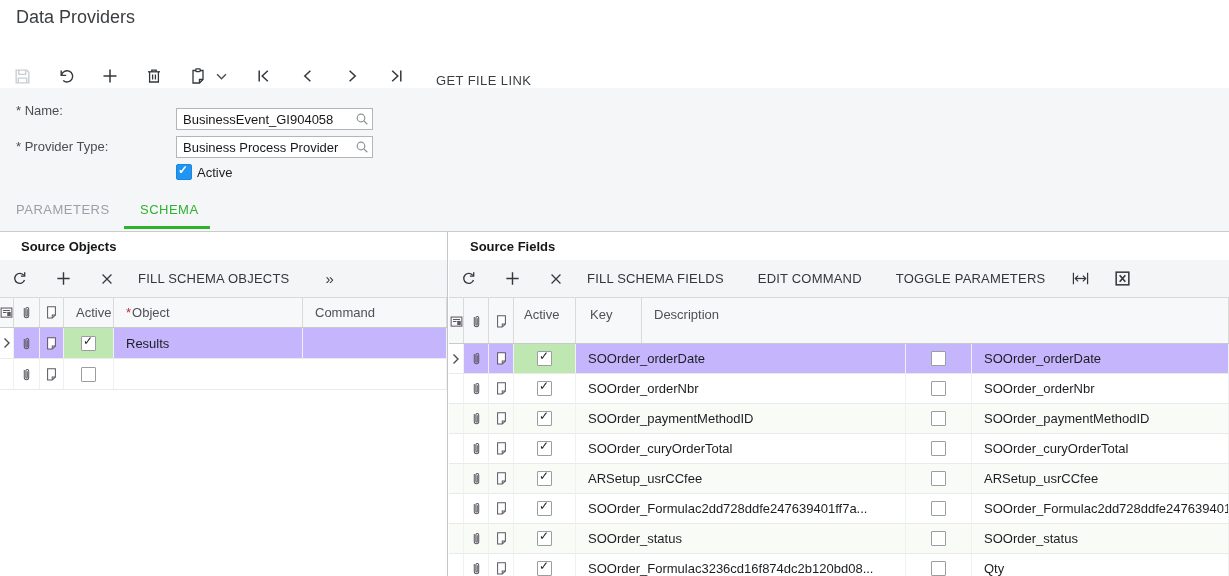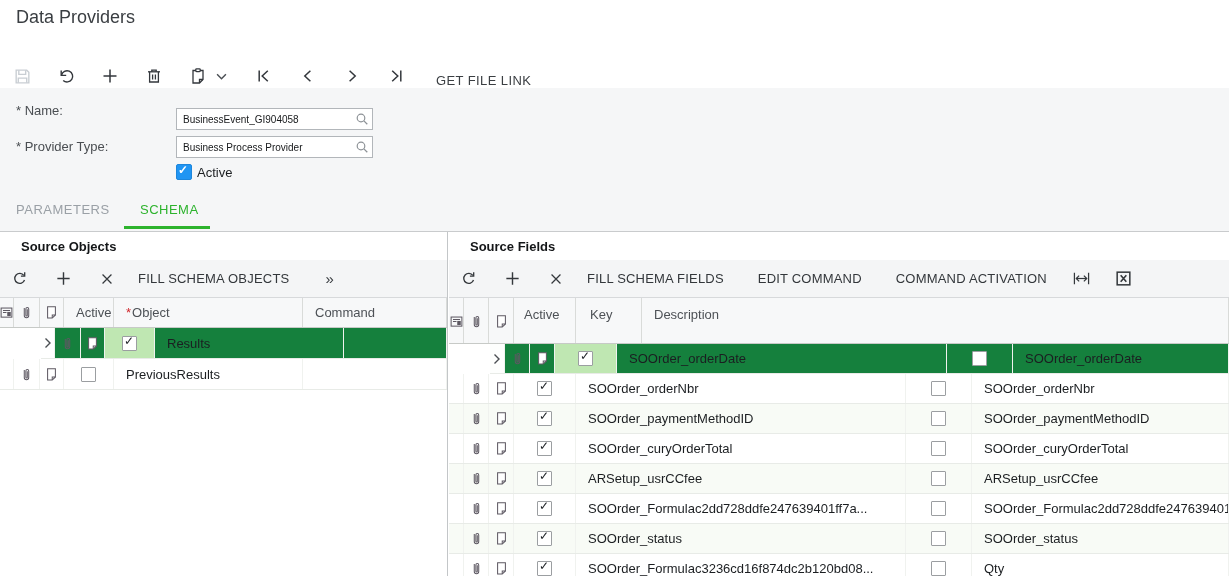--- a/index.html
+++ b/index.html
@@ -14,21 +14,21 @@
   .tbtn.disabled{color:#c9ced3;}
   .tbtn.clip{margin-right:4px;}
   .tbtn.chev{width:14px;margin-right:24px;color:#4a4e53;}
   .tb-link{font-size:13px;color:#3a3e42;letter-spacing:.4px;margin-left:8px;cursor:pointer;white-space:nowrap;}
 
   
   .form-area{position:absolute;left:0;top:88px;width:100%;height:144px;background:#f5f6f7;border-bottom:1px solid #c9cbcd;box-sizing:border-box;}
   .f-label{position:absolute;left:16px;color:#4a4e52;}
   .f-field{position:absolute;left:176px;width:197px;height:22px;}
   .f-input{width:100%;height:100%;box-sizing:border-box;border:1px solid #b2b6ba;background:#fff;
-           font-family:"Liberation Sans",sans-serif;font-size:10px;color:#16181a;padding:0 22px 0 6px;outline:none;}
+           font-family:"Liberation Sans",sans-serif;font-size:13px;color:#16181a;padding:0 22px 0 6px;outline:none;}
   .f-search{position:absolute;right:4px;top:4px;color:#8d9297;cursor:pointer;}
   .f-checkrow{position:absolute;left:176px;top:76px;display:flex;align-items:center;}
   .form-cb{width:14px;height:14px;background:#2095f3;border:1px solid #1d86dc;border-radius:2px;position:relative;margin-right:5px;cursor:pointer;}
   .form-cb.on::after{content:"\2713";position:absolute;left:1px;top:-2px;font-size:12px;font-weight:bold;color:#fff;}
   
   .tab{position:absolute;top:114px;letter-spacing:.5px;cursor:pointer;}
   .tab.params{left:16px;color:#9aa0a6;}
   .tab.schema{left:140px;color:#2db32d;}
   .tab-underline{position:absolute;left:124px;top:138px;width:86px;height:3px;background:#2db32d;}
 
@@ -42,21 +42,21 @@
   .pbtn.tight{margin-right:20px;}
   .ptext{color:#33373b;letter-spacing:.2px;margin-right:34px;white-space:nowrap;cursor:pointer;}
   .pmore{font-size:15px;color:#3a3e42;cursor:pointer;margin-left:2px;}
 
   
   .g-head{display:flex;background:#f7f8f9;border-bottom:1px solid #c7cac7;color:#4d5156;}
   .g-head .c{border-right:1px solid #d9dbd9;}
   .g-row{display:flex;height:30px;background:#fff;border-bottom:1px solid #e8ebe7;}
   .panel-right .g-row{height:29px;}
   .g-row .c{border-right:1px solid #f0f2ef;}
-  .g-row.sel{background:#15803d;margin-left:41px;}
+  .g-row.sel{background:#c4b5fd;}
   .g-row.alt{background:#f8fbf6;}
   .c{display:flex;align-items:center;overflow:hidden;white-space:nowrap;box-sizing:border-box;flex:0 0 auto;}
   .c.txt{padding-left:12px;}
   .c.center{justify-content:center;}
   .hl{height:29px;align-items:center;display:flex;}
   .g-head.tall{height:45px;}
   .g-head.tall .c{align-items:flex-start;padding-top:9px;}
   .g-head.tall .c.center{align-items:flex-start;}
   .g-head.short{height:29px;}
   .red{color:#d0262b;margin-right:1px;}
@@ -390,21 +390,20 @@
         <div class="c lc-file center">
             <span class="icgray">
               <svg width="13" height="15">
                 <use href="#i-file"></use>
               </svg>
             </span>
           </div>
         <div class="c lc-act center">
             <span class="cb"></span>
           </div>
-        <div class="c lc-obj txt">PreviousResults</div>
         <div class="c lc-cmd txt"></div>
       </div>
     </div>
 
     <div class="panel-right">
       <div class="panel-caption">Source Fields</div>
       <div class="panel-toolbar">
         <div class="pbtn">
             <span>
               <svg width="17" height="17">
@@ -421,21 +420,21 @@
           </div>
         <div class="pbtn tight">
             <span>
               <svg width="16" height="16">
                 <use href="#i-xdel"></use>
               </svg>
             </span>
           </div>
         <div class="ptext">FILL SCHEMA FIELDS</div>
         <div class="ptext">EDIT COMMAND</div>
-        <div class="ptext" style="margin-right:24px;">COMMAND ACTIVATION</div>
+        <div class="ptext" style="margin-right:24px;">TOGGLE PARAMETERS</div>
         <div class="pbtn tight">
             <span>
               <svg width="19" height="17">
                 <use href="#i-fit"></use>
               </svg>
             </span>
           </div>
         <div class="pbtn">
             <span>
               <svg width="17" height="17">

